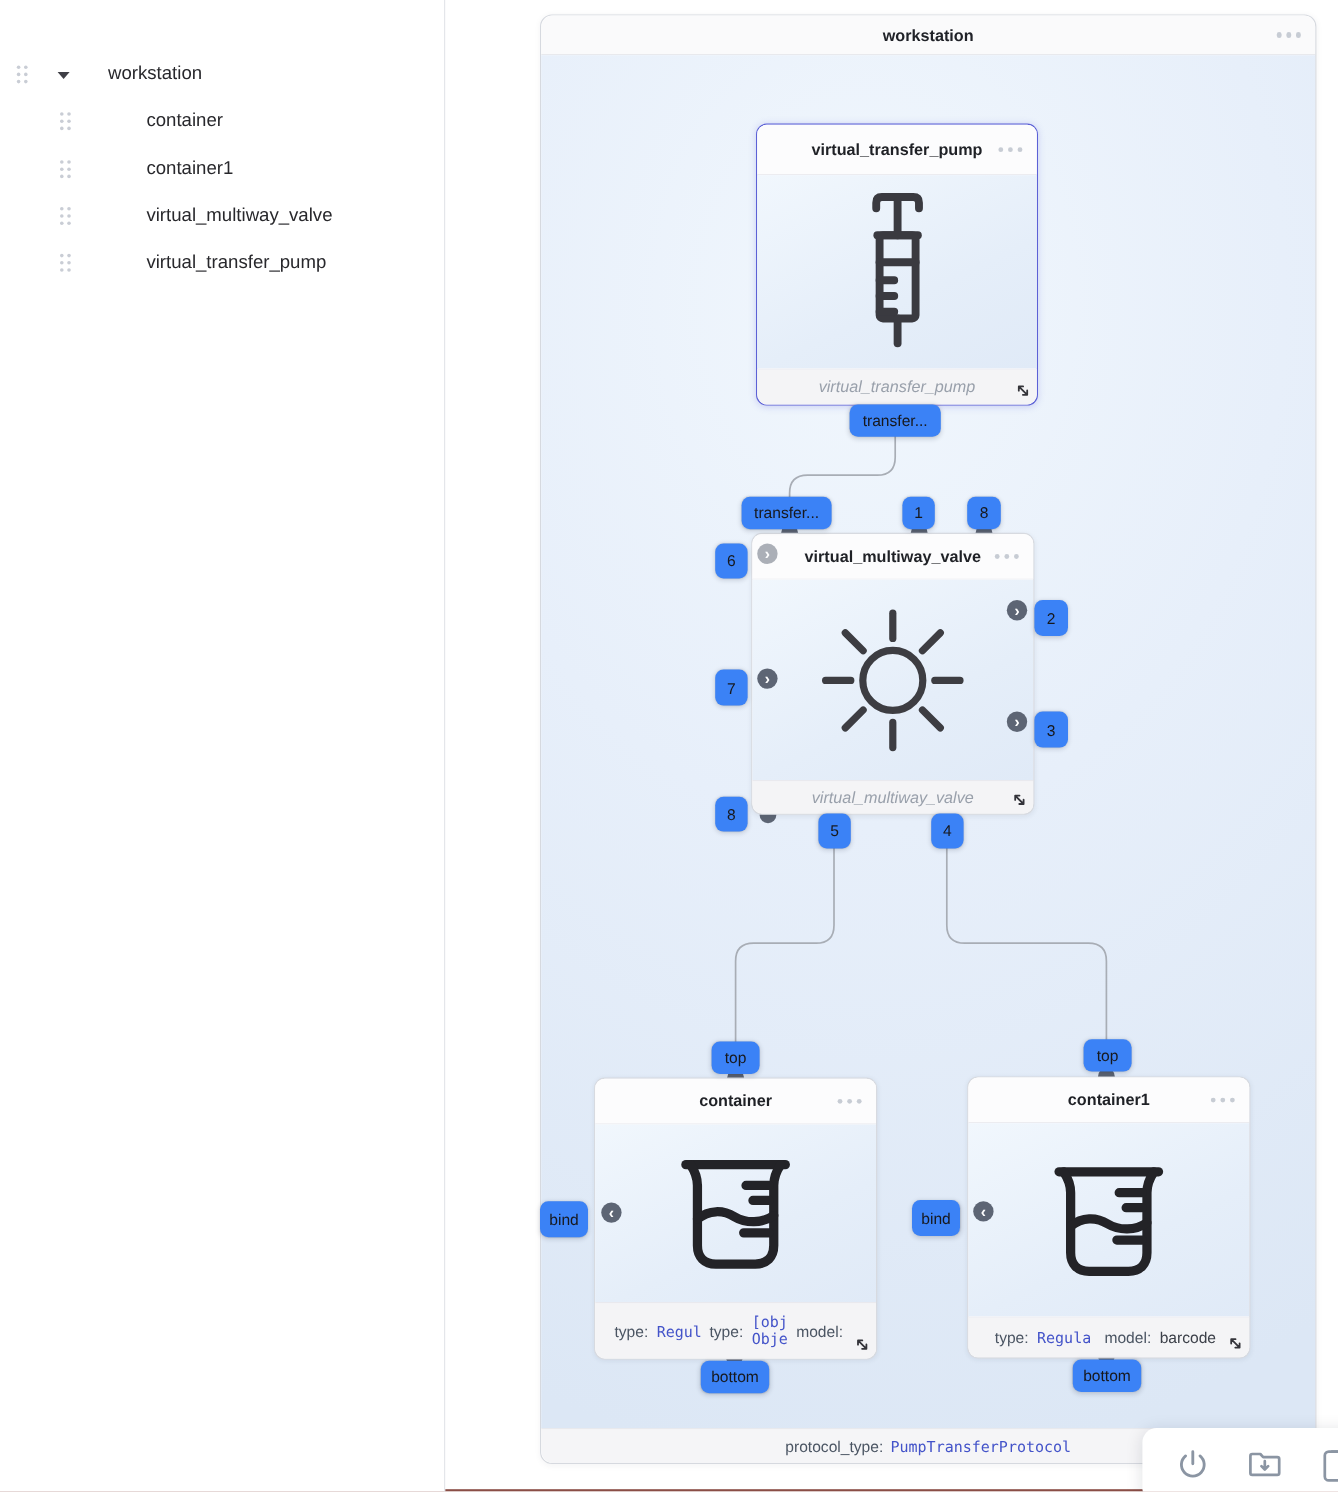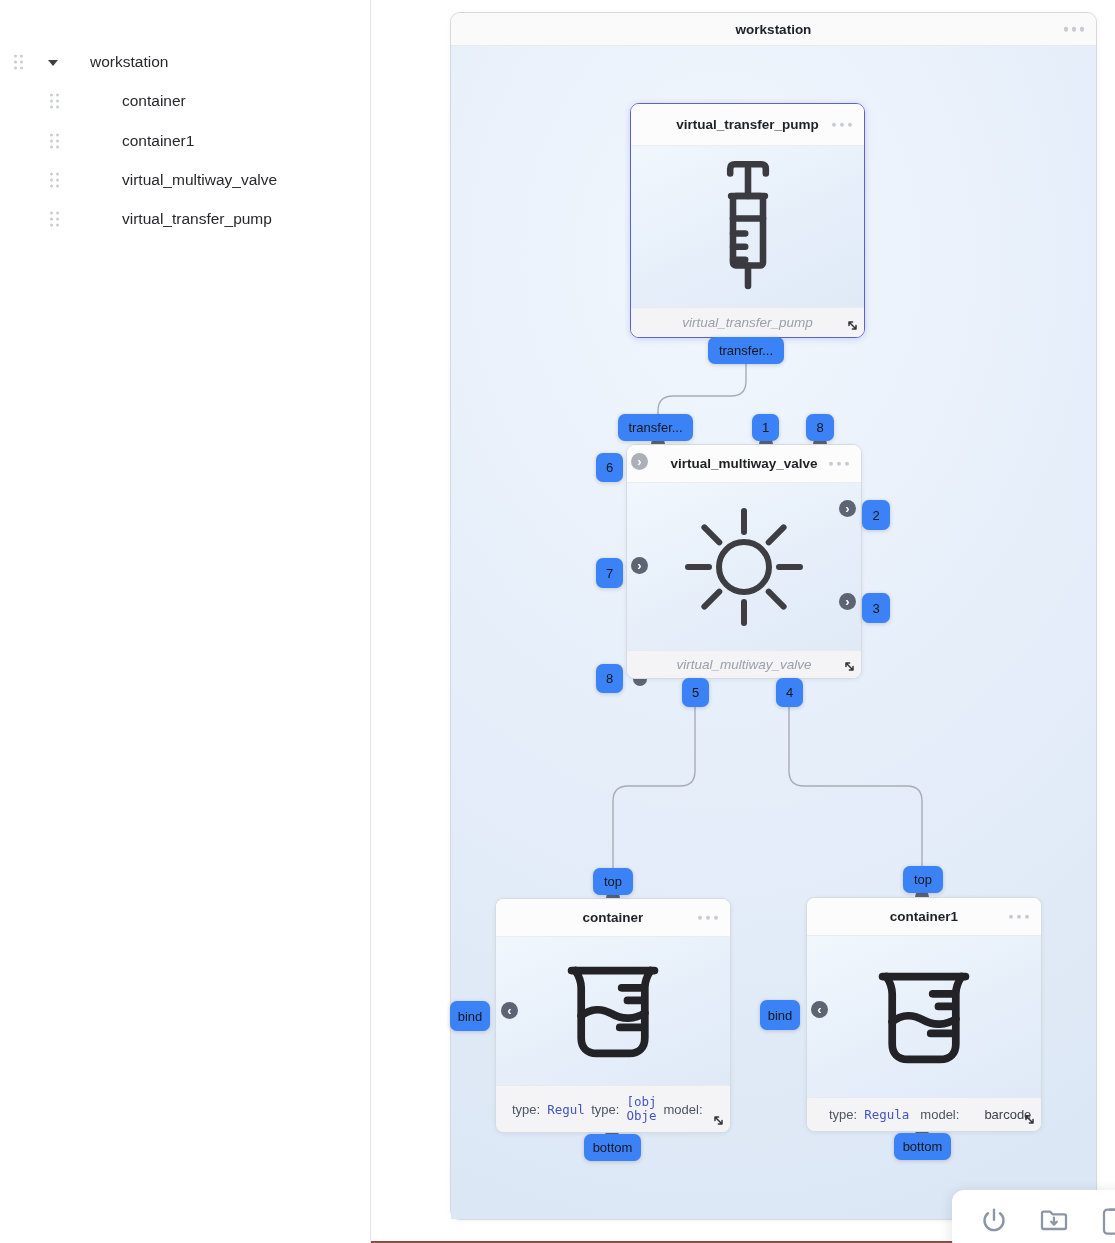--- a/index.html
+++ b/index.html
@@ -46,21 +46,21 @@
     border-top:1px solid #e9e9ee;border-radius:0 0 8px 8px;flex:0 0 auto;}
   .nfoot-label{font-style:italic;font-size:13.5px;color:#99a0ab;}
   .resize{position:absolute;right:5px;bottom:5px;}
   .nfoot.fields{justify-content:flex-start;gap:7px;padding:0 12px 0 16px;overflow:hidden;}
   .f-lab{font-size:13px;color:#4b5563;white-space:nowrap;}
   .f-val{font-family:"DejaVu Sans Mono",monospace;font-size:12.5px;color:#4353c9;white-space:nowrap;}
   .f-val.clip{max-width:37px;overflow:hidden;display:inline-block;}
   .f-val2{display:flex;flex-direction:column;line-height:1.15;max-width:35px;overflow:hidden;}
   .f-val2 span{font-family:"DejaVu Sans Mono",monospace;font-size:12.5px;color:#4353c9;white-space:nowrap;}
   .f-lab.clipm{max-width:42px;overflow:hidden;}
-  .f-dark{font-size:13px;color:#3c4049;white-space:nowrap;margin-left:18px;}
+  .f-dark{font-size:13px;color:#3c4049;white-space:nowrap;}
   
   .hdot{position:absolute;width:14px;height:14px;border-radius:50%;background:#5d6574;z-index:3;}
   .hchev{position:absolute;width:17px;height:17px;border-radius:50%;background:#5d6574;z-index:5;
     display:flex;align-items:center;justify-content:center;color:#fff;font-size:13px;font-weight:700;line-height:0;}
   .hchev.faded{opacity:.5;}
   .pill{position:absolute;background:#3b82f6;border-radius:7px;z-index:6;
     box-shadow:0 1px 4px rgba(15,23,42,.18),0 0 1px rgba(15,23,42,.10);
     display:flex;align-items:center;justify-content:center;font-size:13px;color:#17181c;white-space:nowrap;}
   
   .toolbar{position:absolute;left:952px;top:1190px;width:210px;height:62px;background:#fff;border-radius:12px;
@@ -134,20 +134,24 @@
 <div class="group">
   <div class="ghead">
     <span class="gtitle">workstation</span>
     <span class="dots">
         <i></i>
         <i></i>
         <i></i>
       </span>
   </div>
   <div class="gbody"></div>
+  <div class="gfoot">
+    <span class="f-l">protocol_type:</span>
+    <span class="f-v">PumpTransferProtocol</span>
+  </div>
 </div>
 
 <svg class="edges" width="1115" height="1243" viewBox="0 0 1115 1243">
   <path d="M746,342 V381 Q746,396 731,396 H673 Q658,396 658,411 V445"></path>
   <path d="M695,683 V771 Q695,786 680,786 H628 Q613,786 613,801 V898"></path>
   <path d="M789,683 V771 Q789,786 804,786 H907 Q922,786 922,801 V898"></path>
 </svg>
 
 <div class="hdot" style="left:739px;top:329px"></div>
 <div class="hdot" style="left:651px;top:437px"></div>

